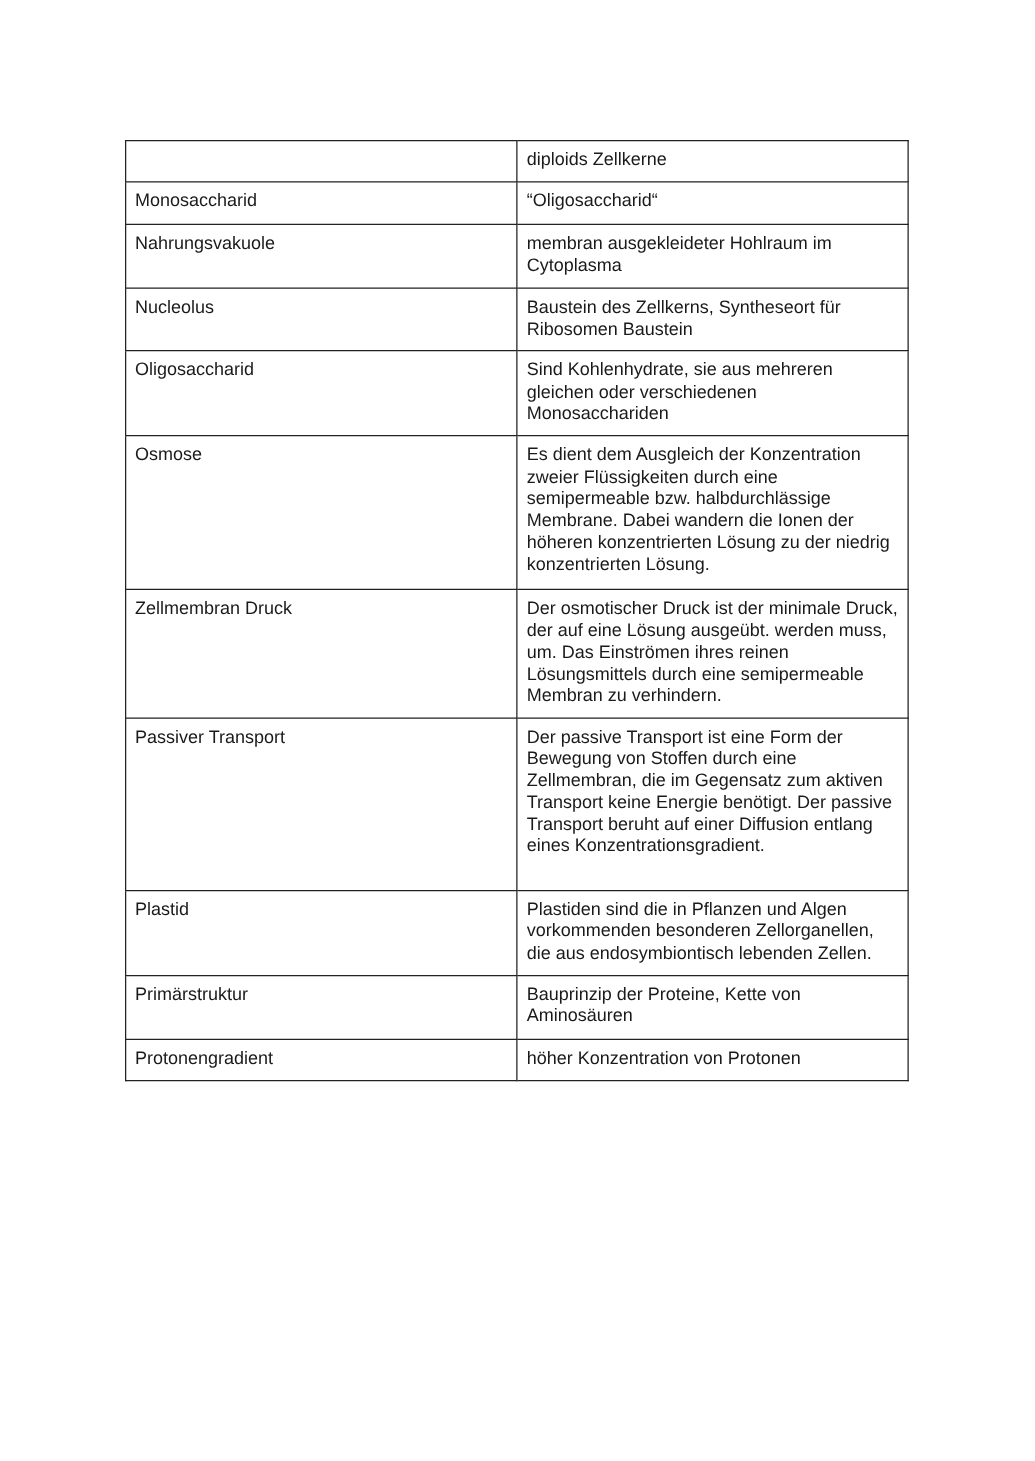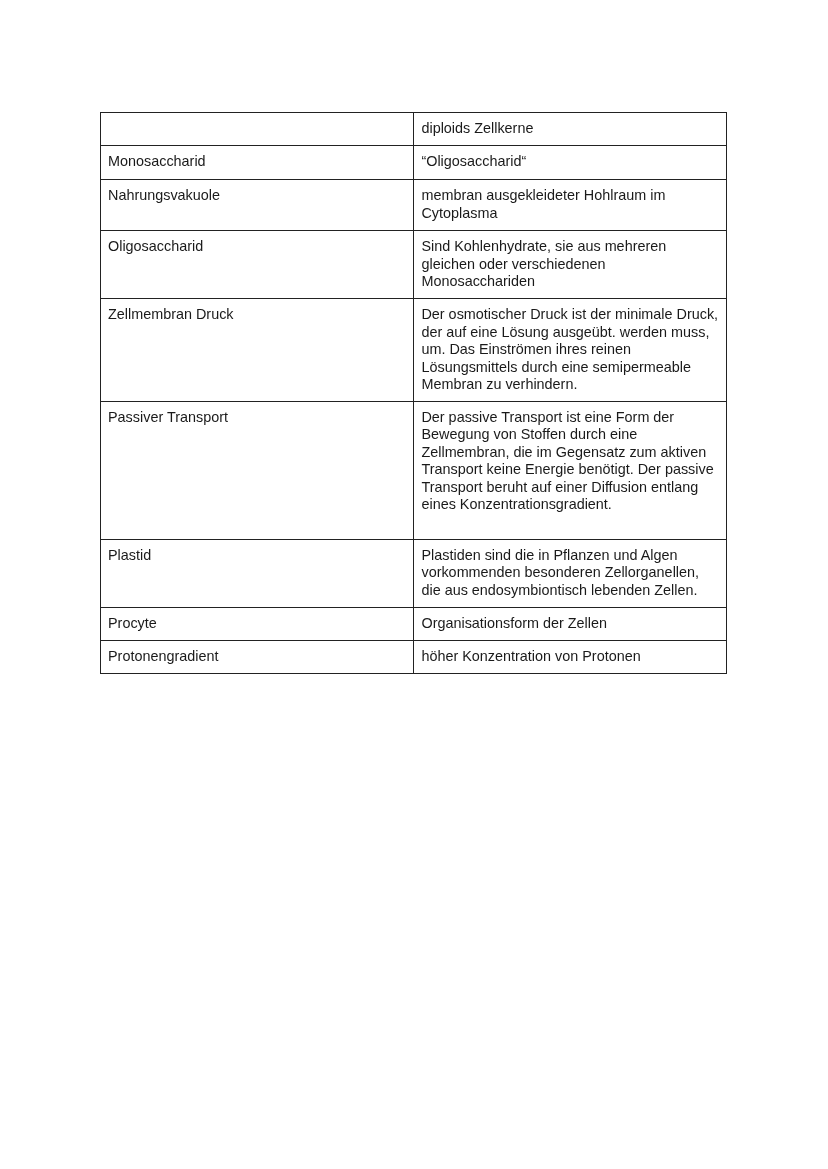--- a/index.html
+++ b/index.html
@@ -35,39 +35,47 @@
         <td class="def">diploids Zellkerne</td>
       </tr>
       <tr style="height:34px">
         <td class="term">Monosaccharid</td>
         <td class="def">“Oligosaccharid“</td>
       </tr>
       <tr style="height:51px">
         <td class="term">Nahrungsvakuole</td>
         <td class="def">membran ausgekleideter Hohlraum im Cytoplasma</td>
       </tr>
+      <tr style="height:50px">
+        <td class="term">Nucleolus</td>
+        <td class="def">Baustein des Zellkerns, Syntheseort für Ribosomen Baustein</td>
+      </tr>
       <tr style="height:68px">
         <td class="term">Oligosaccharid</td>
         <td class="def">Sind Kohlenhydrate, sie aus mehreren gleichen oder verschiedenen Monosacchariden</td>
+      </tr>
+      <tr style="height:123px">
+        <td class="term">Osmose</td>
+        <td class="def">Es dient dem Ausgleich der Konzentration zweier Flüssigkeiten durch eine semipermeable bzw. halbdurchlässige Membrane. Dabei wandern die Ionen der höheren konzentrierten Lösung zu der niedrig konzentrierten Lösung.</td>
       </tr>
       <tr style="height:101px">
         <td class="term">Zellmembran Druck</td>
         <td class="def">Der osmotischer Druck ist der minimale Druck, der auf eine Lösung ausgeübt. werden muss, um. Das Einströmen ihres reinen Lösungsmittels durch eine semipermeable Membran zu verhindern.</td>
       </tr>
       <tr style="height:138px">
         <td class="term">Passiver Transport</td>
         <td class="def">Der passive Transport ist eine Form der Bewegung von Stoffen durch eine Zellmembran, die im Gegensatz zum aktiven Transport keine Energie benötigt. Der passive Transport beruht auf einer Diffusion entlang eines Konzentrationsgradient.</td>
       </tr>
       <tr style="height:68px">
         <td class="term">Plastid</td>
         <td class="def">Plastiden sind die in Pflanzen und Algen vorkommenden besonderen Zellorganellen, die aus endosymbiontisch lebenden Zellen.</td>
       </tr>
-      <tr style="height:33px">
-        <td class="term">Procyte</td>
-        <td class="def">Organisationsform der Zellen</td>
+      <tr style="height:51px">
+        <td class="term">Primärstruktur</td>
+        <td class="def">Bauprinzip der Proteine, Kette von Aminosäuren</td>
       </tr>
       <tr style="height:33px">
         <td class="term">Protonengradient</td>
         <td class="def">höher Konzentration von Protonen</td>
       </tr>
     </tbody>
   </table>
 </div>
 
 </body></html>

